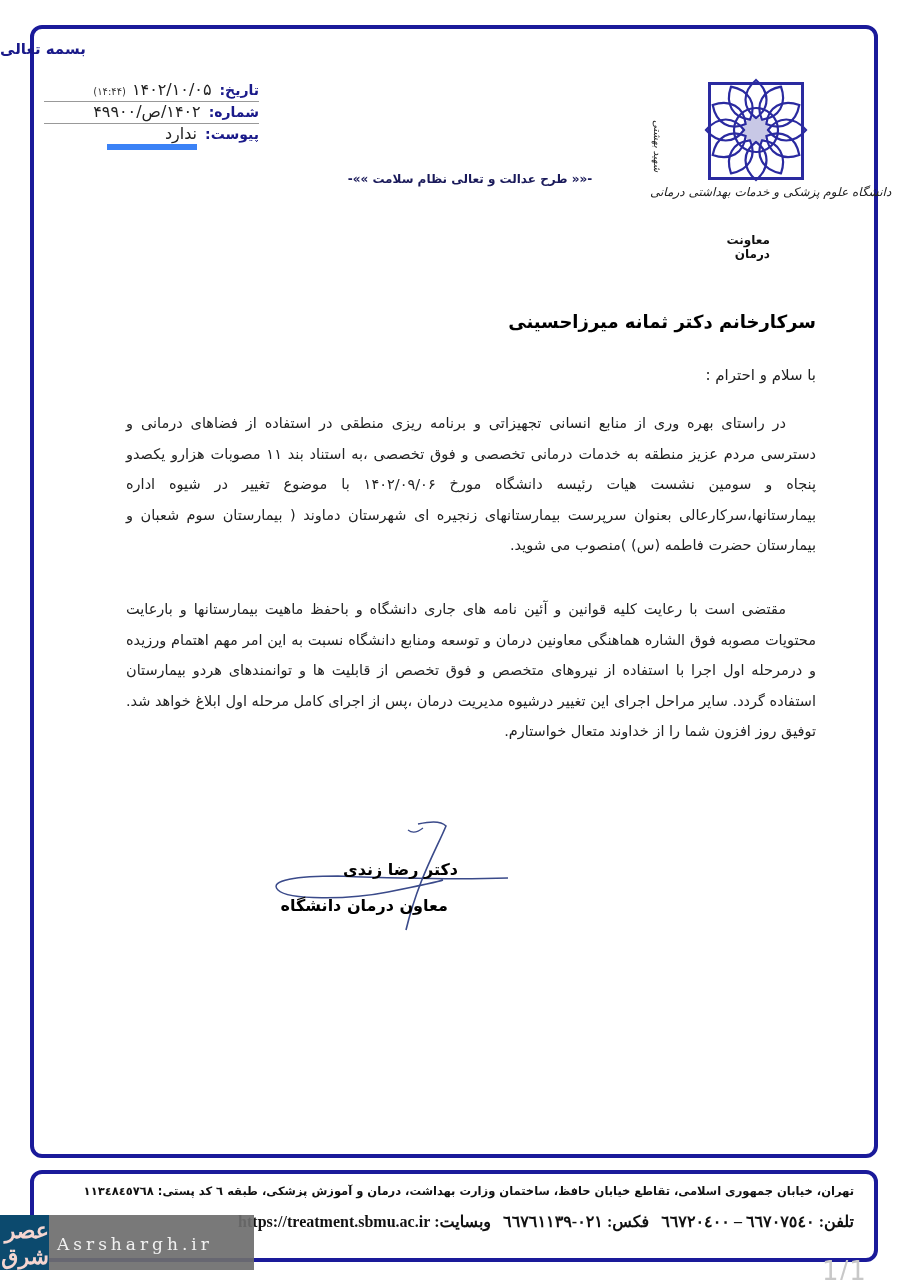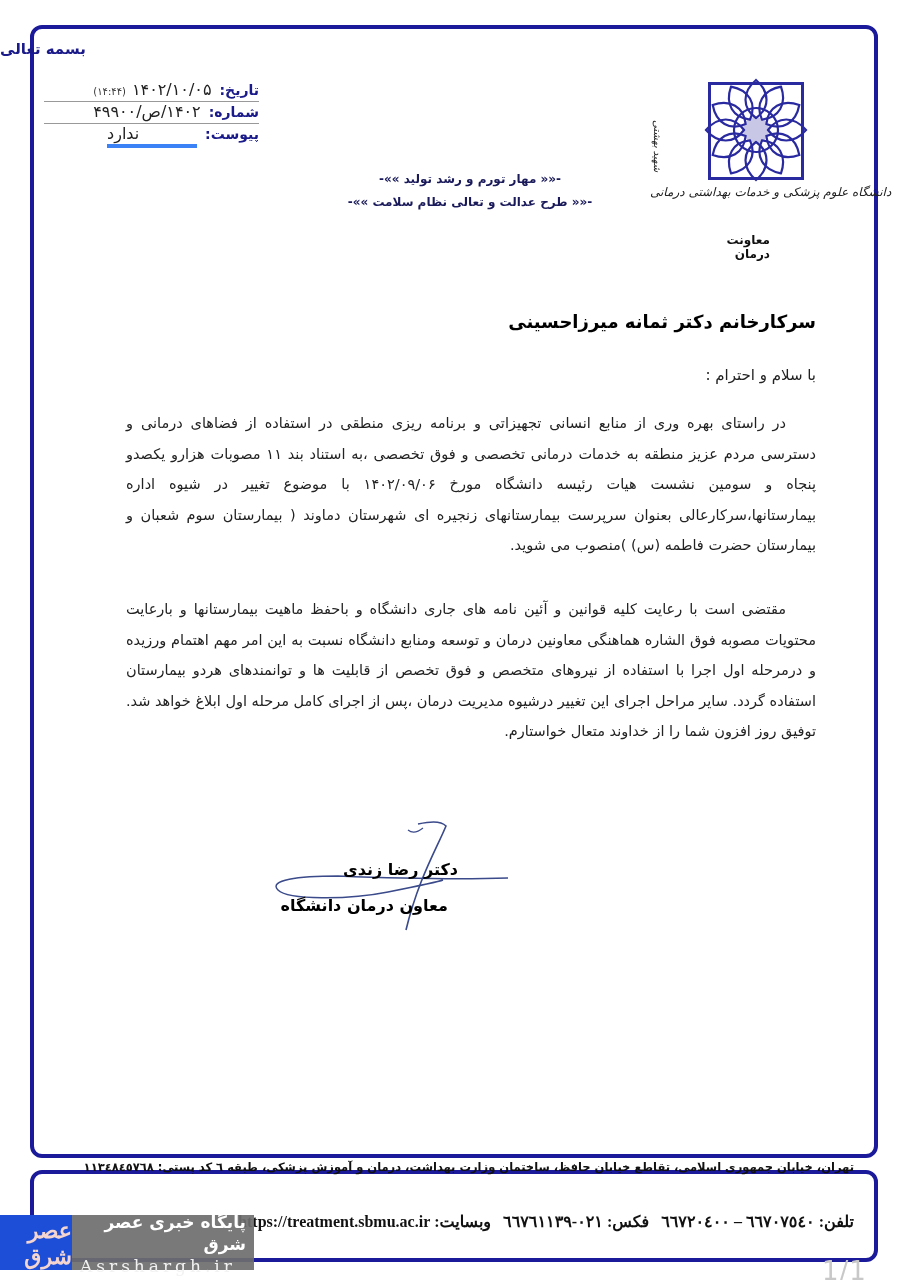--- a/index.html
+++ b/index.html
@@ -74,23 +74,23 @@
       color: #222;
       font-size: 16px;
     }
     .meta-extra {
       font-size: 10px;
       color: #333;
       margin-right: 6px;
     }
     .meta-under {
       display: inline-block;
-      border-bottom: 4px solid #3b82f6;
+      border-bottom: 6px solid #3b82f6;
       min-width: 90px;
-      text-align: left;
+      text-align: right;
     }
     .slogans {
       position: absolute;
       top: 168px;
       left: 330px;
       width: 280px;
       direction: rtl;
       text-align: center;
       font-weight: bold;
       font-size: 12px;
@@ -216,21 +216,21 @@
       color: #000;
       white-space: nowrap;
     }
     .sig-scribble {
       position: absolute;
       left: 0;
       top: 0;
     }
     .footer-line1 {
       position: absolute;
-      top: 1160px;
+      top: 1184px;
       right: 58px;
       direction: rtl;
       font-weight: bold;
       font-size: 11.5px;
       color: #111;
       white-space: nowrap;
     }
     .footer-line2 {
       position: absolute;
       top: 1212px;
@@ -258,23 +258,23 @@
     }
     .watermark {
       position: absolute;
       left: 0;
       top: 1215px;
       width: 254px;
       height: 55px;
       display: flex;
     }
     .wm-logo {
-      width: 72px;
+      width: 49px;
       height: 55px;
-      background: #1d4ed8;
+      background: #0c4a6e;
       display: flex;
       align-items: center;
       justify-content: center;
       color: #f5d5d0;
       font-size: 22px;
       font-weight: bold;
       direction: rtl;
       font-family: "DejaVu Serif", serif;
     }
     .wm-text {
@@ -320,21 +320,20 @@
     <span class="meta-label">شماره:</span>
     <span class="meta-value">۱۴۰۲/ص/۴۹۹۰۰</span>
   </div>
   <div class="meta-row">
     <span class="meta-label">پیوست:</span>
     <span class="meta-value meta-under">ندارد</span>
   </div>
 </div>
 
 <div class="slogans">
-  <div>-«« مهار تورم و رشد تولید »»-</div>
   <div>-«« طرح عدالت و تعالی نظام سلامت »»-</div>
 </div>
 
 <div class="logo-area">
   <div class="logo-square"></div>
   <svg class="logo-svg" width="112" height="122" viewBox="0 0 112 122">
     <g fill="none" stroke="#2a2aa0" stroke-width="2.2" transform="translate(56,60)">
       <g id="petals">
         <path d="M0,-50 C14,-38 14,-22 0,-12 C-14,-22 -14,-38 0,-50 Z"></path>
         <path d="M0,-50 C14,-38 14,-22 0,-12 C-14,-22 -14,-38 0,-50 Z" transform="rotate(30)"></path>
@@ -391,16 +390,15 @@
   &nbsp;
   <span>وبسایت:</span>
   <span class="site">https://treatment.sbmu.ac.ir</span>
 </div>
 
 <div class="page-indicator">1/1</div>
 
 <div class="watermark">
   <div class="wm-logo">عصر شرق</div>
   <div class="wm-text">
-    <div class="wm-fa">پایگاه خبری عصر شرق</div>
     <div class="wm-en">Asrshargh.ir</div>
   </div>
 </div>
 
 </body></html>

